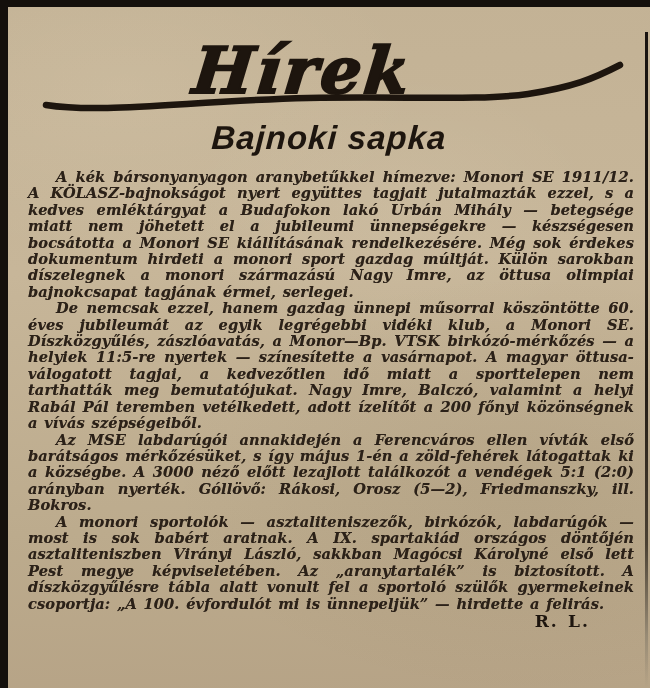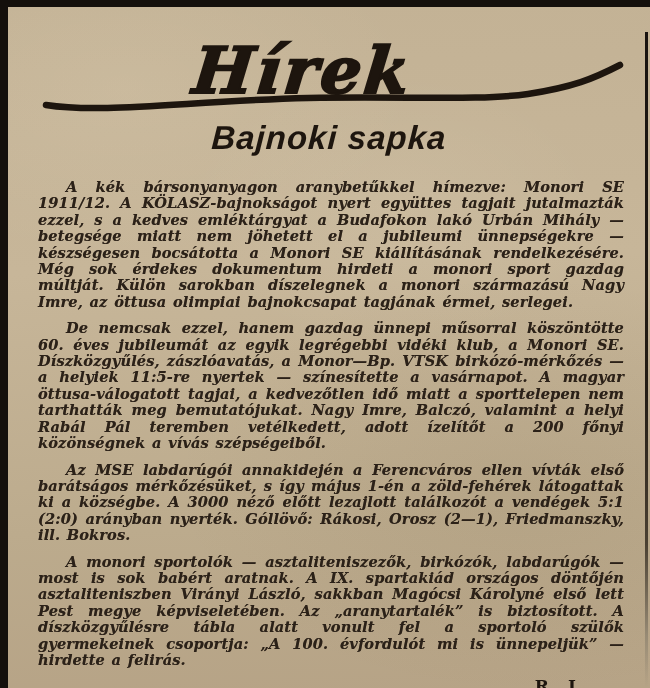--- a/index.html
+++ b/index.html
@@ -55,21 +55,21 @@
     font-style:italic;
     font-weight:bold;
     font-size:14.6px;
     line-height:16.4px;
     text-align:justify;
     letter-spacing:.1px;
     word-spacing:1.5px;
     color:var(--ink);
   }
   .article p{
-    margin:10px;
+    margin:0;
     text-indent:28px;
     text-shadow:0 0 .4px rgba(43,33,24,.55);
   }
   .signature{
     text-align:right;
     padding-right:44px;
     font-size:17px;
     font-weight:bold;
     font-style:normal;
     letter-spacing:2px;
@@ -87,19 +87,19 @@
       <path d="M38,84 C95,93 180,80 300,77 C400,75 470,80 520,73 C565,66 585,58 612,44" fill="none" stroke="currentColor" stroke-width="6.5" stroke-linecap="round"></path>
       <text x="300" y="72" text-anchor="middle" font-family="DejaVu Serif, serif" font-style="italic" font-weight="bold" font-size="64" fill="currentColor" stroke="currentColor" stroke-width="2.2" letter-spacing="3" transform="skewX(-6)">Hírek</text>
     </svg>
   </div>
 
   <div class="headline">Bajnoki sapka</div>
 
   <div class="article">
     <p>A kék bársonyanyagon aranybetűkkel hímezve: Monori SE 1911/12. A KÖLASZ-bajnokságot nyert együttes tagjait jutalmazták ezzel, s a kedves emléktárgyat a Budafokon lakó Urbán Mihály — betegsége miatt nem jöhetett el a jubileumi ünnepségekre — készségesen bocsátotta a Monori SE kiállításának rendelkezésére. Még sok érdekes dokumentum hirdeti a monori sport gazdag múltját. Külön sarokban díszelegnek a monori származású Nagy Imre, az öttusa olimpiai bajnokcsapat tagjának érmei, serlegei.</p>
     <p>De nemcsak ezzel, hanem gazdag ünnepi műsorral köszöntötte 60. éves jubileumát az egyik legrégebbi vidéki klub, a Monori SE. Díszközgyűlés, zászlóavatás, a Monor—Bp. VTSK birkózó-mérkőzés — a helyiek 11:5-re nyertek — színesítette a vasárnapot. A magyar öttusa-válogatott tagjai, a kedvezőtlen idő miatt a sporttelepen nem tarthatták meg bemutatójukat. Nagy Imre, Balczó, valamint a helyi Rabál Pál teremben vetélkedett, adott ízelítőt a 200 főnyi közönségnek a vívás szépségeiből.</p>
-    <p>Az MSE labdarúgói annakidején a Ferencváros ellen vívták első barátságos mérkőzésüket, s így május 1-én a zöld-fehérek látogattak ki a községbe. A 3000 néző előtt lezajlott találkozót a vendégek 5:1 (2:0) arányban nyerték. Góllövő: Rákosi, Orosz (2—1), Friedmanszky, ill. Bokros.</p>
+    <p>Az MSE labdarúgói annakidején a Ferencváros ellen vívták első barátságos mérkőzésüket, s így május 1-én a zöld-fehérek látogattak ki a községbe. A 3000 néző előtt lezajlott találkozót a vendégek 5:1 (2:0) arányban nyerték. Góllövő: Rákosi, Orosz (5—2), Friedmanszky, ill. Bokros.</p>
     <p>A monori sportolók — asztaliteniszezők, birkózók, labdarúgók — most is sok babért aratnak. A IX. spartakiád országos döntőjén asztaliteniszben Virányi László, sakkban Magócsi Károlyné első lett Pest megye képviseletében. Az „aranytartalék” is biztosított. A díszközgyűlésre tábla alatt vonult fel a sportoló szülők gyermekeinek csoportja: „A 100. évfordulót mi is ünnepeljük” — hirdette a felirás.</p>
     <div class="signature">R. L.</div>
   </div>
 
   <div class="right-rule"></div>
 </div>
 
 </body></html>

